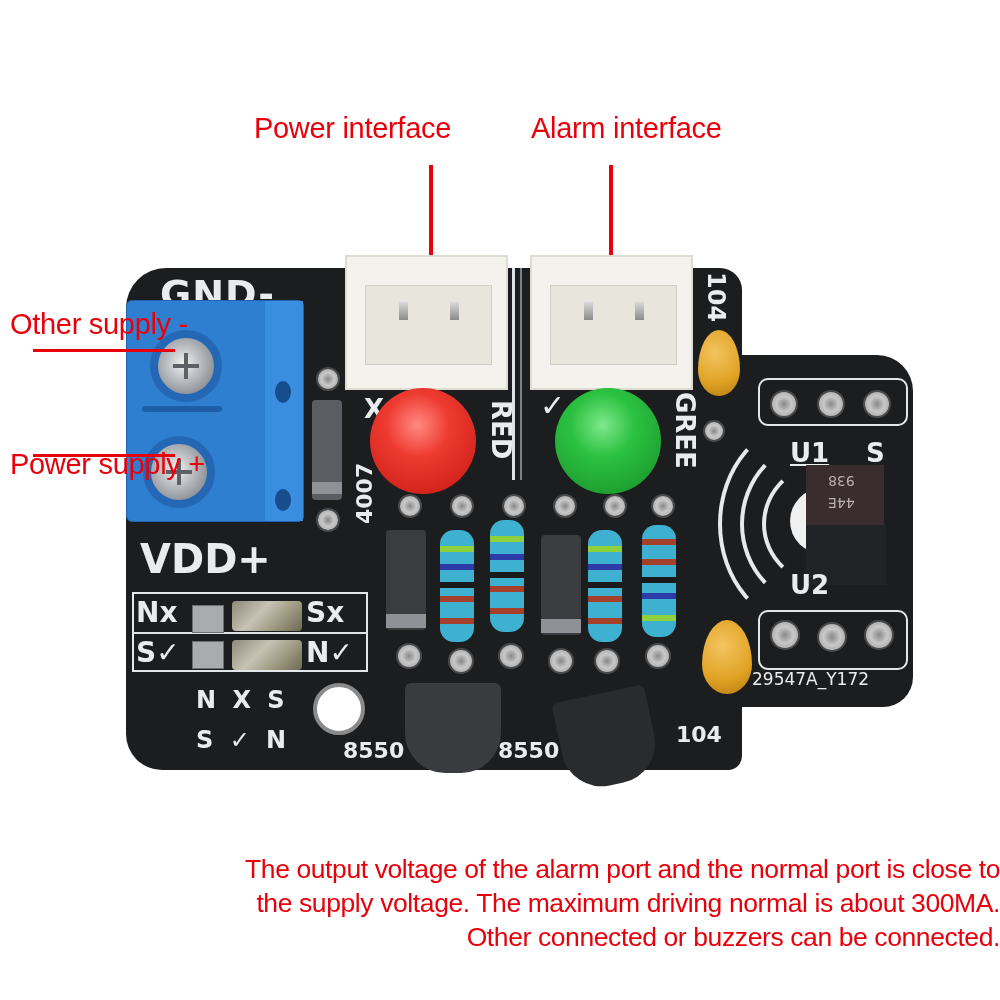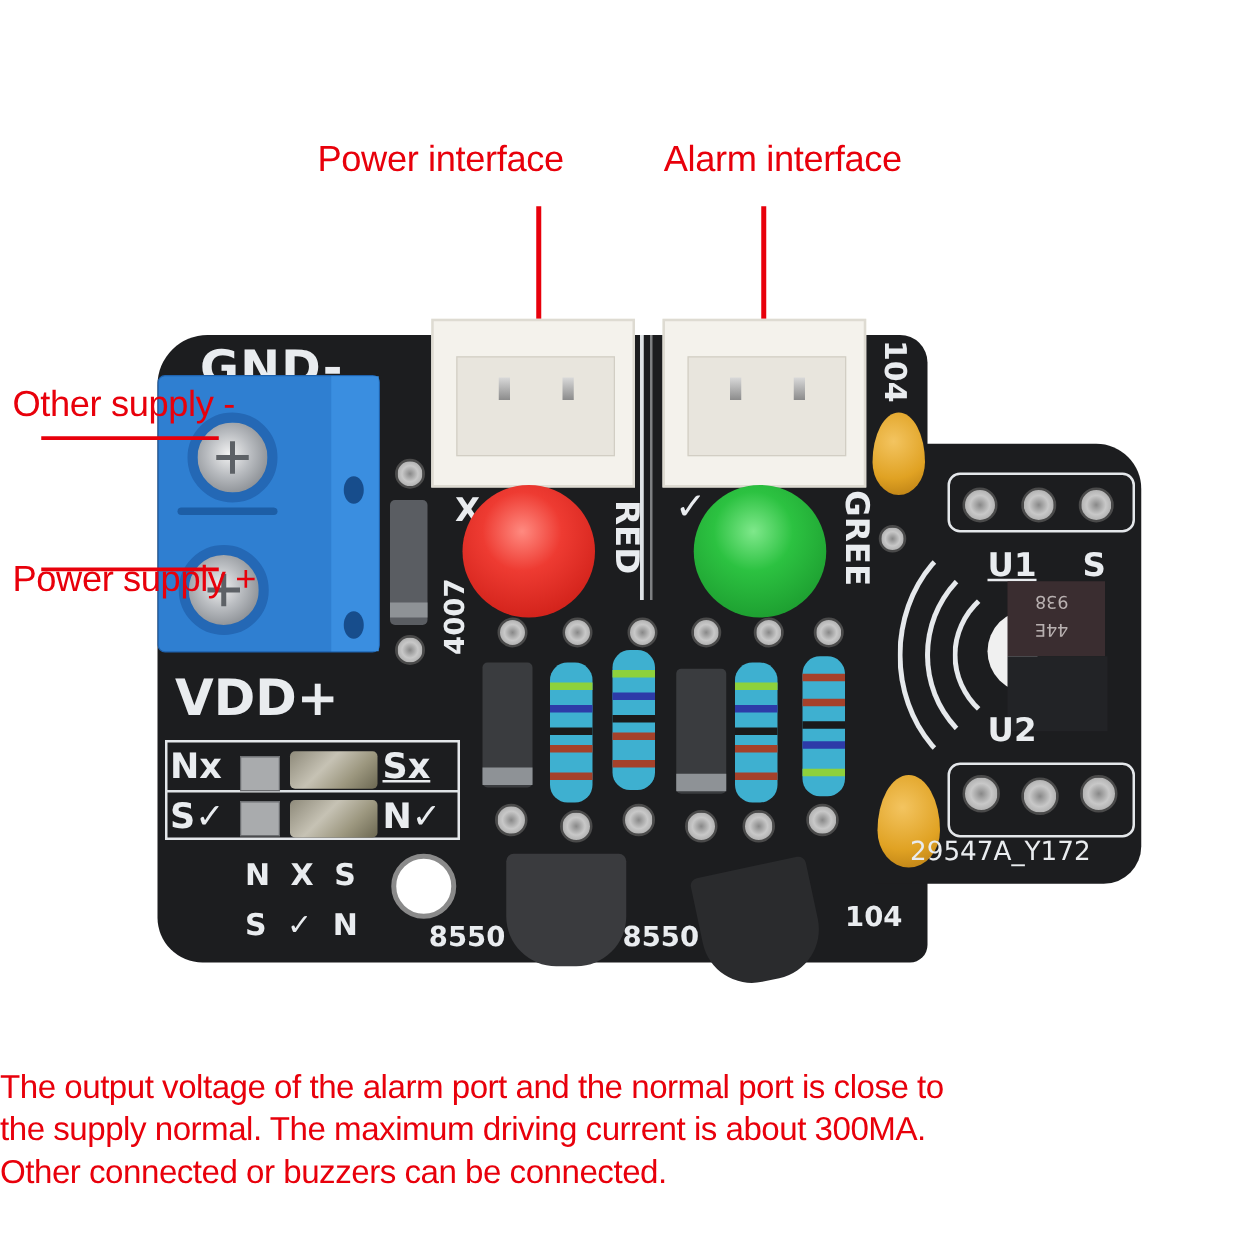--- a/index.html
+++ b/index.html
@@ -36,21 +36,21 @@
   .to92{position:absolute;background:#2a2b2d;border-radius:6px 6px 40px 40px;}
   
   .cap{position:absolute;background:radial-gradient(circle at 40% 35%,#f3c460 0%,#e0a223 60%,#b57a12 100%);border-radius:50% 50% 50% 50%/60% 60% 40% 40%;}
   
   .hall{position:absolute;background:#2d2a2c;}
   .arc{position:absolute;border:4px solid #e6e9ec;border-radius:50%;border-right-color:transparent;border-top-color:transparent;border-bottom-color:transparent;}
   .mount-hole{position:absolute;border-radius:50%;background:#ffffff;border:4px solid #8a8a8a;box-sizing:border-box;}
   .jumper-box{position:absolute;border:2px solid #e4e7ea;box-sizing:border-box;}
   .jpad{position:absolute;background:#a9abad;border:1px solid #6b6d70;}
   .solder{position:absolute;background:linear-gradient(135deg,#8e8a7a,#c6c2b4 40%,#9c977f 70%,#6c6852);border-radius:4px;}
-  .caption{position:absolute;left:0;width:1000px;text-align:left;color:#e8000b;font-size:26.5px;line-height:34px;letter-spacing:-0.4px;}
+  .caption{position:absolute;left:0;width:1000px;text-align:right;color:#e8000b;font-size:26.5px;line-height:34px;letter-spacing:-0.4px;}
 </style>
 </head>
 <body>
 
 <div class="red-label" style="left:254px;top:112px;">Power interface</div>
 <div class="red-label" style="left:531px;top:112px;">Alarm interface</div>
 <div class="red-line" style="left:429px;top:165px;width:4px;height:120px;"></div>
 <div class="red-line" style="left:609px;top:165px;width:4px;height:120px;"></div>
 
 <div class="board" style="left:126px;top:268px;width:616px;height:502px;border-radius:40px 22px 14px 36px;"></div>
@@ -174,32 +174,32 @@
 <div class="hall" style="left:806px;top:465px;width:78px;height:60px;background:#3a2d30;">
   <div class="silk" style="left:22px;top:8px;font-size:14px;font-weight:normal;color:#b8b0b0;transform:rotate(180deg);">938</div>
   <div class="silk" style="left:22px;top:30px;font-size:14px;font-weight:normal;color:#b8b0b0;transform:rotate(180deg);">44E</div>
 </div>
 <div class="hall" style="left:806px;top:525px;width:80px;height:60px;background:#222326;"></div>
 <div class="silk" style="left:790px;top:570px;font-size:26px;">U2</div>
 <div class="jumper-box" style="left:758px;top:610px;width:150px;height:60px;border-radius:10px;"></div>
 <div class="pad" style="left:770px;top:620px;width:30px;height:30px;"></div>
 <div class="pad" style="left:817px;top:622px;width:30px;height:30px;"></div>
 <div class="pad" style="left:864px;top:620px;width:30px;height:30px;"></div>
-<div class="silk" style="left:728px;top:669px;font-size:21px;font-weight:normal;text-align:right;">29547A_Y172</div>
+<div class="silk" style="left:752px;top:669px;font-size:17px;font-weight:normal;text-align:right;">29547A_Y172</div>
 
 <div class="jumper-box" style="left:132px;top:592px;width:236px;height:80px;"></div>
 <div class="silk-line" style="left:132px;top:632px;width:236px;height:2px;"></div>
 <div class="silk" style="left:136px;top:596px;font-size:28px;">Nx</div>
-<div class="silk" style="left:306px;top:596px;font-size:28px;text-decoration:underline;">Sx</div>
+<div class="silk" style="left:306px;top:596px;font-size:28px;">Sx</div>
 <div class="silk" style="left:136px;top:636px;font-size:28px;">S✓</div>
 <div class="silk" style="left:306px;top:636px;font-size:28px;">N✓</div>
 <div class="jpad" style="left:192px;top:605px;width:30px;height:26px;"></div>
 <div class="jpad" style="left:192px;top:641px;width:30px;height:26px;"></div>
 <div class="solder" style="left:232px;top:601px;width:70px;height:30px;"></div>
 <div class="solder" style="left:232px;top:640px;width:70px;height:30px;"></div>
 
 <div class="silk" style="left:196px;top:686px;font-size:24px;letter-spacing:4px;">N X S</div>
 <div class="silk" style="left:196px;top:726px;font-size:24px;letter-spacing:4px;">S ✓ N</div>
 <div class="mount-hole" style="left:313px;top:683px;width:52px;height:52px;"></div>
 
 <div class="caption" style="top:852px;">The output voltage of the alarm port and the normal port is close to</div>
-<div class="caption" style="top:886px;">the supply normal. The maximum driving current is about 300MA.</div>
+<div class="caption" style="top:886px;">the supply voltage. The maximum driving normal is about 300MA.</div>
 <div class="caption" style="top:920px;">Other connected or buzzers can be connected.</div>
 
 </body></html>

